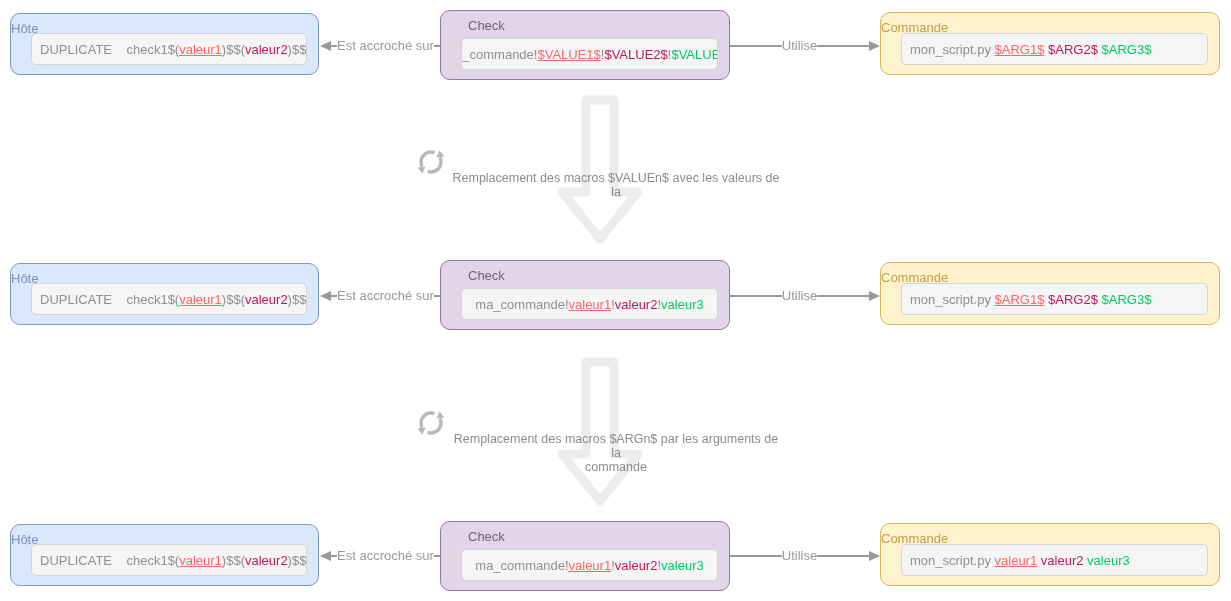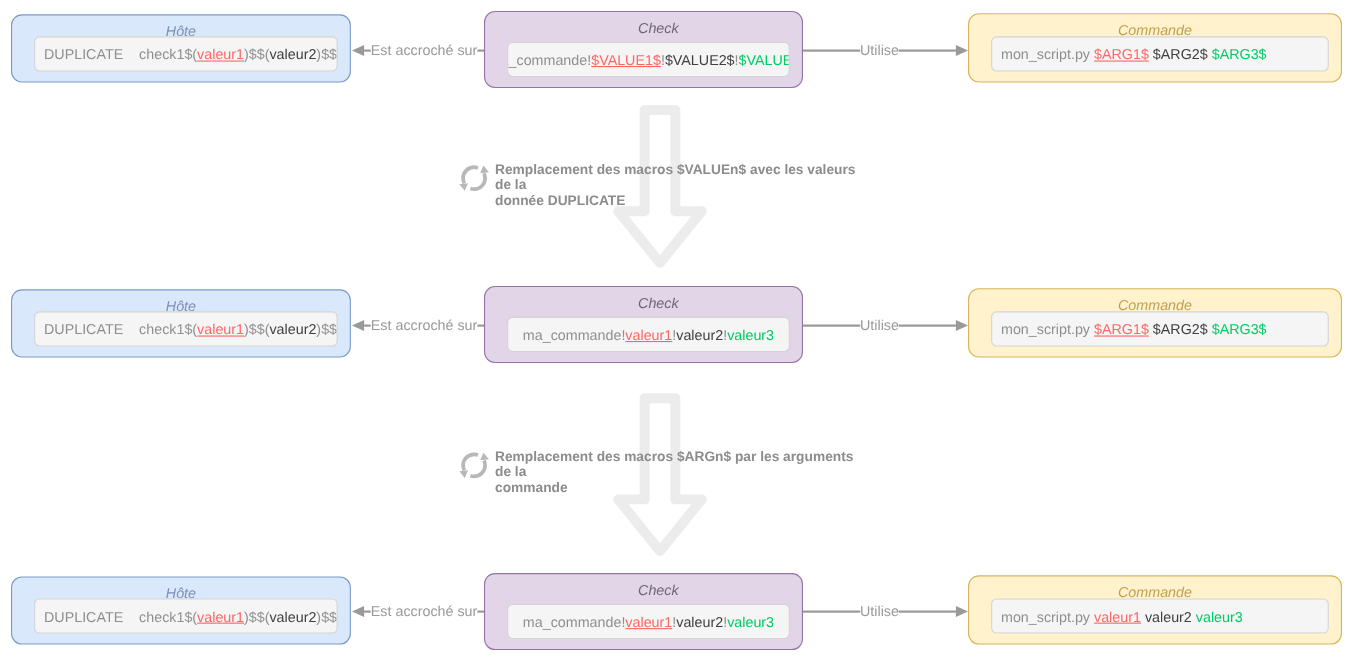--- a/index.html
+++ b/index.html
@@ -2,43 +2,43 @@
 <html><head>
 <meta charset="utf-8">
 <style>
   html,body{margin:0;padding:0;background:#ffffff;}
   .canvas{position:relative;width:1231px;height:601px;background:#ffffff;overflow:hidden;
           font-family:"Liberation Sans", sans-serif;}
   .node{position:absolute;border-radius:10px;box-sizing:border-box;}
   .node.hote{background:#dae8fc;border:1.5px solid #7a99c7;}
   .node.check{background:#e1d5e7;border:1.5px solid #9673a6;padding-left:27px;}
   .node.commande{background:#fff2cc;border:1.5px solid #d6b656;}
-  .node-title{text-align:center;padding-top:7px;font-size:13px;font-style:italic;}
+  .node-title{text-align:left;padding-top:7px;font-size:13px;}
   .t-hote{color:#7d90b5;}
   .t-check{color:#6e6575;}
   .t-commande{color:#bfa050;}
   .node-body{position:absolute;left:20px;right:11px;bottom:9px;height:30px;background:#f5f5f5;
              border:1px solid #d4d4d4;border-radius:5px;display:flex;align-items:center;
              font-size:13px;white-space:pre;overflow:hidden;}
   .body-left{justify-content:flex-start;padding-left:8px;}
   .body-center{justify-content:center;}
   .c-gray{color:#8f8f8f;}
   .c-red{color:#ff6666;text-decoration:underline;}
-  .c-blue{color:#404040;}
+  .c-blue{color:#be185d;}
   .c-green{color:#00cc66;}
   .connector{position:absolute;height:16px;display:flex;align-items:center;}
   .conn-line{flex:1;height:2px;background:#999999;}
   .conn-label{font-size:13px;color:#999999;white-space:nowrap;line-height:16px;}
   .ah-left{width:0;height:0;border-top:5px solid transparent;border-bottom:5px solid transparent;
            border-right:11px solid #999999;}
   .ah-right{width:0;height:0;border-top:5px solid transparent;border-bottom:5px solid transparent;
             border-left:11px solid #999999;}
   .abs{position:absolute;}
-  .caption{position:absolute;text-align:left;font-size:12.5px;font-weight:bold;color:#8c8c8c;
-           line-height:14px;}
+  .caption{position:absolute;text-align:center;font-size:12.5px;font-weight:normal;color:#8c8c8c;
+           line-height:14px;margin-top:24px;}
 </style>
 </head>
 <body>
 
 <div class="canvas">
 
   <div class="node hote" style="left:10px;top:13px;width:309px;height:62px">
     <div class="node-title t-hote">Hôte</div>
     <div class="node-body body-left"><span class="c-gray">DUPLICATE    check1$(</span><span class="c-red">valeur1</span><span class="c-gray">)$$(</span><span class="c-blue">valeur2</span><span class="c-gray">)$$(</span><span class="c-green">valeur3</span></div>
   </div>
@@ -66,21 +66,20 @@
   <svg class="abs" style="left:550px;top:95px" width="100" height="152" viewBox="0 0 100 152">
     <path d="M 36 5 L 36 97 L 12 97 L 50 144 L 88 97 L 64 97 L 64 5 Z" fill="#ffffff" stroke="#ececec" stroke-width="9" stroke-linejoin="round"></path>
   </svg>
   <svg class="abs" style="left:415px;top:146px" width="32" height="32" viewBox="0 0 32 32">
     <circle cx="16" cy="16" r="10" fill="none" stroke="#b8b8b8" stroke-width="3.4" stroke-dasharray="24 7.4" stroke-dashoffset="5"></circle>
     <path d="M 24.5 4.5 L 29.5 10.5 L 21.5 11.5 Z" fill="#b8b8b8"></path>
     <path d="M 7.5 27.5 L 2.5 21.5 L 10.5 20.5 Z" fill="#b8b8b8"></path>
   </svg>
   <div class="caption" style="left:450px;top:147px;width:332px">
     <div>Remplacement des macros $VALUEn$ avec les valeurs de la</div>
-    <div>donnée DUPLICATE</div>
   </div>
 
   <div class="node hote" style="left:10px;top:263px;width:309px;height:62px">
     <div class="node-title t-hote">Hôte</div>
     <div class="node-body body-left"><span class="c-gray">DUPLICATE    check1$(</span><span class="c-red">valeur1</span><span class="c-gray">)$$(</span><span class="c-blue">valeur2</span><span class="c-gray">)$$(</span><span class="c-green">valeur3</span></div>
   </div>
   <div class="connector" style="left:320px;top:288px;width:120px">
     <span class="ah-left"></span>
     <span class="conn-line"></span>
     <span class="conn-label">Est accroché sur</span>

